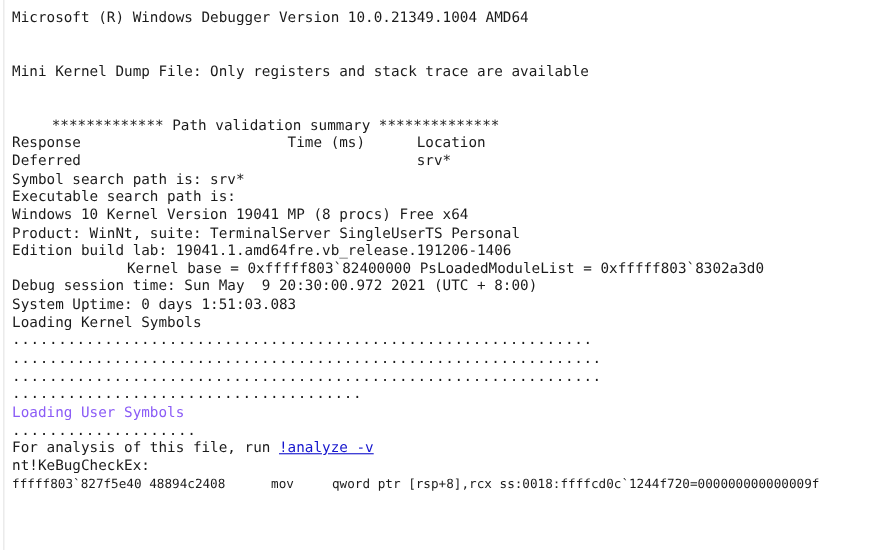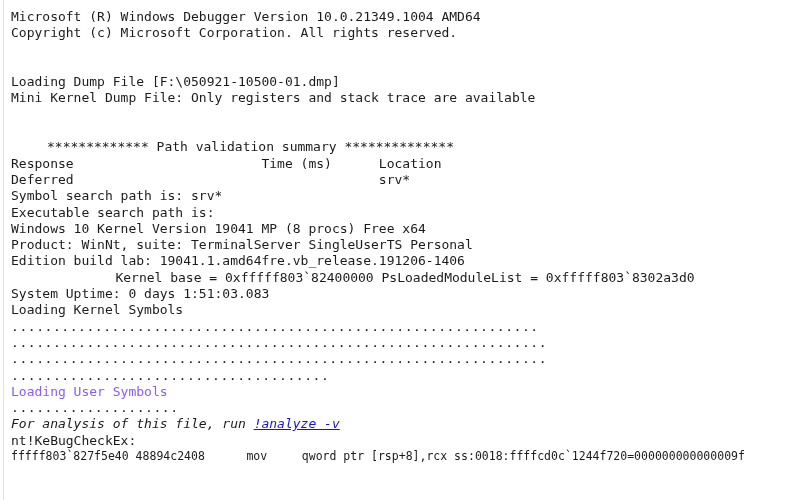--- a/index.html
+++ b/index.html
@@ -84,52 +84,51 @@
 </head>
 <body style="background: rgb(255, 255, 255);">
 
 <div id="console" style="background: rgb(255, 255, 255);">
 
   <div id="gutter-rule" style="background: rgb(227, 227, 227);"></div>
 
   <div id="output-log">
 
     <span class="log-line" style="color: rgb(27, 27, 27);">Microsoft (R) Windows Debugger Version 10.0.21349.1004 AMD64</span>
-    <span class="log-line" style="color: rgb(27, 27, 27);">Copyright (c) Microsoft Corporation. All rights reserved.</span>
 
     <span class="log-line blank" style="color: rgb(27, 27, 27);"> </span>
     <span class="log-line blank" style="color: rgb(27, 27, 27);"> </span>
 
-    <span class="log-line" style="color: rgb(27, 27, 27);">Loading Dump File [F:\050921-10500-01.dmp]</span>
     <span class="log-line" style="color: rgb(27, 27, 27);">Mini Kernel Dump File: Only registers and stack trace are available</span>
 
     <span class="log-line blank" style="color: rgb(27, 27, 27);"> </span>
     <span class="log-line blank" style="color: rgb(27, 27, 27);"> </span>
 
     <span class="log-line" style="color: rgb(27, 27, 27); margin-left: 36px;">************* Path validation summary **************</span>
     <span class="log-line" style="color: rgb(27, 27, 27);">Response                        Time (ms)      Location</span>
     <span class="log-line" style="color: rgb(27, 27, 27);">Deferred                                       srv*</span>
 
     <span class="log-line" style="color: rgb(27, 27, 27);">Symbol search path is: srv*</span>
     <span class="log-line" style="color: rgb(27, 27, 27);">Executable search path is:</span>
 
     <span class="log-line" style="color: rgb(27, 27, 27);">Windows 10 Kernel Version 19041 MP (8 procs) Free x64</span>
     <span class="log-line" style="color: rgb(27, 27, 27);">Product: WinNt, suite: TerminalServer SingleUserTS Personal</span>
     <span class="log-line" style="color: rgb(27, 27, 27);">Edition build lab: 19041.1.amd64fre.vb_release.191206-1406</span>
     <span class="log-line" style="color: rgb(27, 27, 27); text-align: center;">Kernel base = 0xfffff803`82400000 PsLoadedModuleList = 0xfffff803`8302a3d0</span>
+    <span class="log-line" style="color: rgb(27, 27, 27);">Debug session time: Sun May  9 20:30:00.972 2021 (UTC + 8:00)</span>
     <span class="log-line" style="color: rgb(27, 27, 27);">System Uptime: 0 days 1:51:03.083</span>
 
     <span class="log-line" style="color: rgb(27, 27, 27);">Loading Kernel Symbols</span>
     <span class="log-line dots" style="color: rgb(27, 27, 27);">...............................................................</span>
     <span class="log-line dots" style="color: rgb(27, 27, 27);">................................................................</span>
     <span class="log-line dots" style="color: rgb(27, 27, 27);">................................................................</span>
     <span class="log-line dots" style="color: rgb(27, 27, 27);">......................................</span>
 
     <span class="log-line" style="color: #8b5cf6;">Loading User Symbols</span>
     <span class="log-line dots" style="color: rgb(27, 27, 27);">....................</span>
 
-    <span class="log-line" style="color: rgb(27, 27, 27); font-style: italic;"><span>For analysis of this file, run </span><a class="dml-link" href="#" style="color: rgb(21, 21, 205);">!analyze -v</a></span>
+    <span class="log-line" style="color: rgb(27, 27, 27);"><span>For analysis of this file, run </span><a class="dml-link" href="#" style="color: rgb(21, 21, 205);">!analyze -v</a></span>
 
     <span class="log-line" style="color: rgb(27, 27, 27);">nt!KeBugCheckEx:</span>
     <span class="log-line asm" style="color: rgb(27, 27, 27);">fffff803`827f5e40 48894c2408      mov     qword ptr [rsp+8],rcx ss:0018:ffffcd0c`1244f720=000000000000009f</span>
 
   </div>
 </div>
 
 </body></html>

